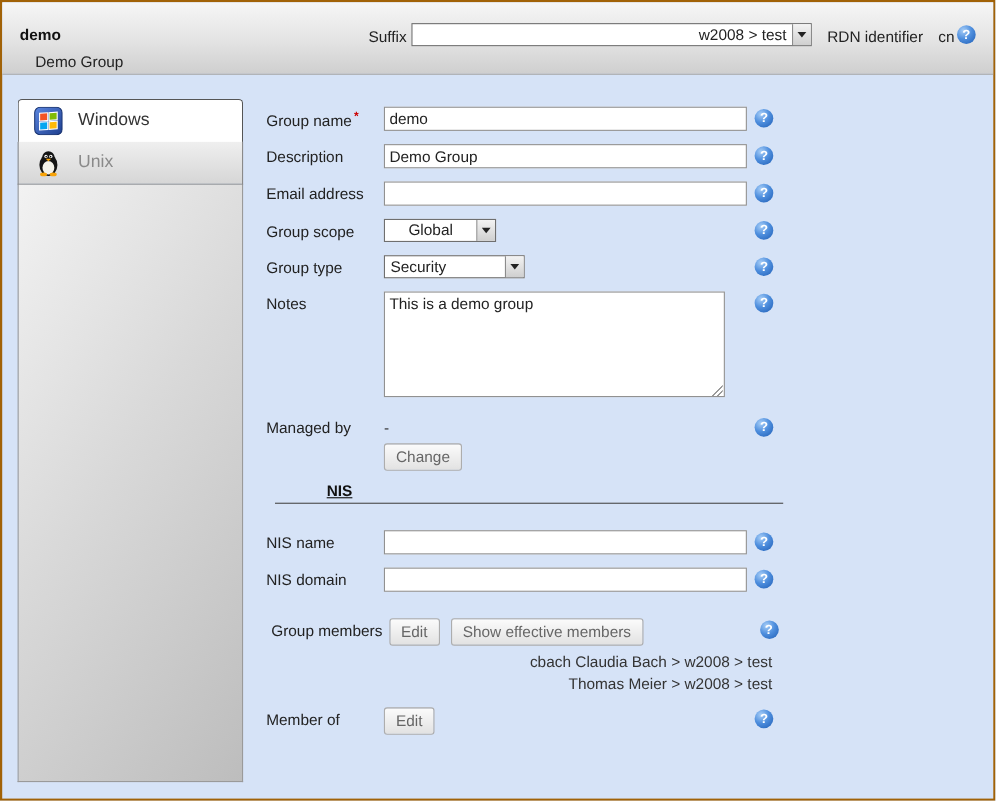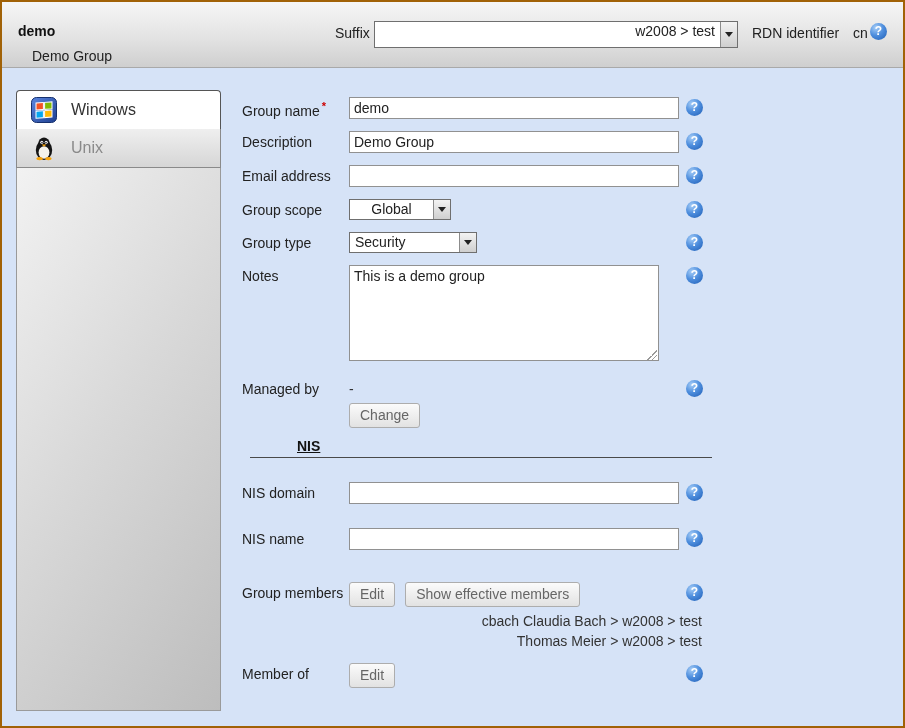--- a/index.html
+++ b/index.html
@@ -20,21 +20,21 @@
   .hdr-title { position:absolute; left:16px; top:21px; font-weight:bold; color:#111; }
   .hdr-sub   { position:absolute; left:30px; top:46px; color:#222; }
   .hdr-suffix-label { position:absolute; left:333px; top:23px; color:#222; }
   .hdr-rdn-label { position:absolute; left:750px; top:23px; color:#222; }
   .hdr-rdn-value { position:absolute; left:851px; top:23px; color:#222; }
   .hdr-help { position:absolute; left:868px; top:21px; }
 
   
   .dd {
     display:inline-flex; align-items:stretch; background:#fff;
-    border:1px solid #6f6f6f; height:27px; cursor:default;
+    border:1px solid #6f6f6f; height:21px; cursor:default;
   }
   .dd-text { flex:1; padding:1px 5px; line-height:17px; overflow:hidden; white-space:nowrap; }
   .dd-text.right { text-align:right; }
   .dd-btn {
     width:17px; border-left:1px solid #8c8c8c;
     background:linear-gradient(to bottom,#f3f3f3,#cfcfcf);
     display:flex; align-items:center; justify-content:center; cursor:pointer;
   }
   .dd-arrow { width:0; height:0; border-left:4px solid transparent; border-right:4px solid transparent; border-top:5px solid #222; }
   .hdr .dd { position:absolute; left:372px; top:19px; width:364px; }
@@ -249,37 +249,37 @@
         <div class="managed-val">-</div>
         <span class="btn" style="align-self:flex-start;">Change</span>
       </div>
       <span class="help"></span>
     </div>
 
     <div class="section-hdr">
       <span>NIS</span>
     </div>
 
+    <div class="row">
+      <div class="row-label">NIS name</div>
+      <div class="field">
+        <input class="text" type="text" value="" style="">
+      </div>
+      <span class="help"></span>
+    </div>
+
     <div class="row" style="margin-bottom:24px;">
       <div class="row-label">NIS domain</div>
       <div class="field">
         <input class="text" type="text" value="" style="">
       </div>
       <span class="help"></span>
     </div>
 
-    <div class="row">
-      <div class="row-label">NIS name</div>
-      <div class="field">
-        <input class="text" type="text" value="" style="">
-      </div>
-      <span class="help"></span>
-    </div>
-
-    <div class="row" style="margin-top:32px; margin-bottom:0;">
+    <div class="row" style="margin-top:24px; margin-bottom:0;justify-content:center;">
       <div class="row-label">Group members</div>
       <div class="btn-row">
         <span class="btn">Edit</span>
         <span class="btn">Show effective members</span>
       </div>
       <span class="help"></span>
     </div>
 
     <div class="members-list">
       <div>cbach Claudia Bach &gt; w2008 &gt; test</div>

